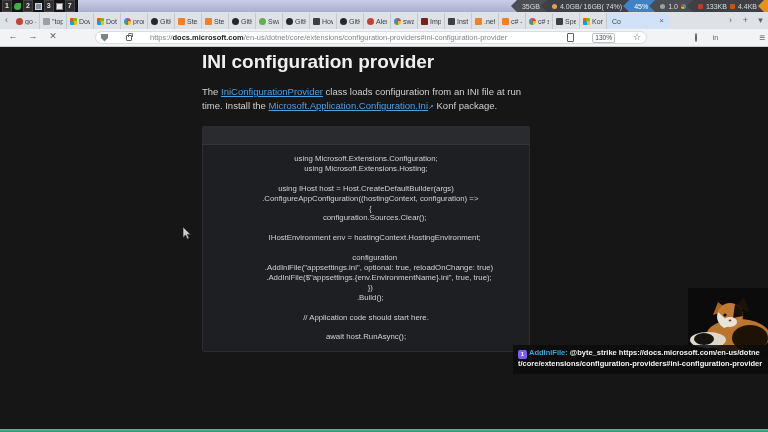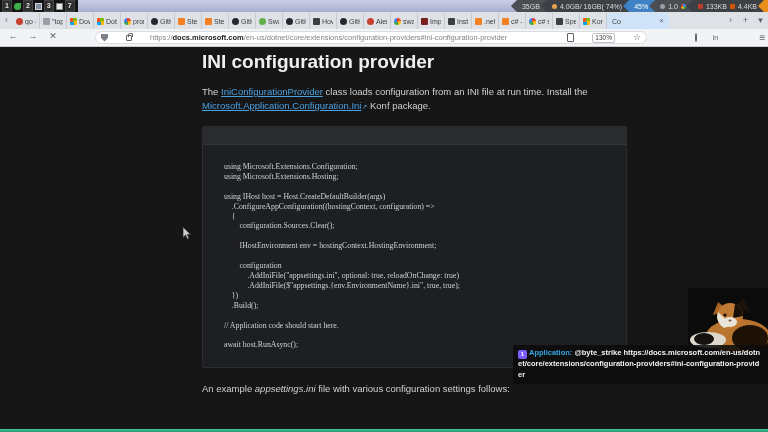--- a/index.html
+++ b/index.html
@@ -75,31 +75,31 @@
   .ext { position:absolute; top:3px; width:11px; height:11px; font-size:7px; line-height:11px;
     text-align:center; color:#5f6368; }
   .ext .shield-red { width:9px; height:10px; background:#b3261e; margin:0 auto;
     clip-path:polygon(0 0,100% 0,100% 55%,50% 100%,0 55%); }
   .ext .circle-gray { width:9px; height:9px; border:1px solid #5f6368; border-radius:50%; margin:1px auto; }
   .ext .person-dark { width:9px; height:9px; background:#4a4d52; border-radius:50%; margin:1px auto; }
 
   
   #content { position:absolute; top:47px; left:0; width:768px; height:385px;
     background:#161617; color:#d0d0d0; overflow:hidden; }
-  .article { position:absolute; left:202px; top:0; width:425px; }
+  .article { position:absolute; left:202px; top:0; width:328px; }
   h1 { font-size:19px; font-weight:600; color:#efefef; margin:4px 0 12px; }
   p { font-size:9.5px; line-height:14px; margin:0 0 11px; color:#d0d0d0; }
   .link { color:#4ba0e0; }
   .ext-arrow { font-size:7px; color:#4ba0e0; }
   .inline-code { font-family:"DejaVu Sans Mono", monospace; font-size:8px; background:#2e2e30;
     border-radius:2px; padding:0 3px; color:#dadada; }
   .codeblock { background:#1e1f22; border:1px solid #2c2d30; border-radius:2px; margin:12px 0 14px; }
   .cb-header { height:18px; background:#2a2b2e; border-bottom:1px solid #343539; }
-  pre { margin:8px; padding:9px 13px; font-family:Liberation Serif, serif; font-size:7.8px;
-    line-height:9.9px; color:#cdd1d6; white-space:pre; overflow:hidden; }
+  pre { margin:0; padding:9px 13px; font-family:Liberation Sans, sans-serif; font-size:7.8px;
+    line-height:9.9px; color:#cdd1d6; white-space:pre; overflow:hidden;text-align:center; }
   em { font-style:italic; }
 
   
   #webcam { position:absolute; left:688px; top:288px; width:80px; height:68px; background:#0b0b0b; }
 
   
   #chat { position:absolute; left:513px; top:345px; width:255px; background:rgba(12,12,12,0.88);
     padding:3px 5px 4px; font-size:7.5px; font-weight:bold; line-height:10.5px; color:#f2f2f2; }
   .badge { display:inline-block; width:9px; height:9px; background:#7b5cff; border-radius:2px;
     color:#fff; font-size:6px; line-height:9px; text-align:center; vertical-align:-1px; margin-right:2px; }
@@ -290,21 +290,20 @@
         configuration
             .AddIniFile("appsettings.ini", optional: true, reloadOnChange: true)
             .AddIniFile($"appsettings.{env.EnvironmentName}.ini", true, true);
     })
     .Build();
 
 // Application code should start here.
 
 await host.RunAsync();</pre>
     </div>
-    <p><span>An example </span><em>appsettings.ini</em><span> file with various configuration settings follows:</span></p>
 
   </div>
 </div>
 
 <div id="webcam">
   <svg width="80" height="68" viewBox="0 0 80 68">
     <ellipse cx="50" cy="48" rx="32" ry="17" fill="#b9742f"></ellipse>
     <ellipse cx="62" cy="50" rx="18" ry="13" fill="#1d1205"></ellipse>
     <ellipse cx="20" cy="52" rx="18" ry="8" fill="#ded8cc"></ellipse>
     <ellipse cx="16" cy="51" rx="10" ry="6" fill="#151311"></ellipse>
@@ -314,21 +313,21 @@
     <path d="M30 24 a13 13 0 0 0 6 16 l8 -3 z" fill="#e9e4d9"></path>
     <path d="M47 16 a13 13 0 0 1 8 12 l-10 2 z" fill="#19100a"></path>
     <ellipse cx="42" cy="34" rx="7" ry="5" fill="#e9e4d9"></ellipse>
     <circle cx="37" cy="27" r="1.6" fill="#0d0a07"></circle>
     <circle cx="48" cy="27" r="1.6" fill="#0d0a07"></circle>
     <ellipse cx="42" cy="32.5" rx="1.4" ry="1" fill="#74452a"></ellipse>
   </svg>
 </div>
 
 <div id="chat">
-  <span class="badge">1</span><span class="chat-name"><span>Application</span><span>:</span></span>
+  <span class="badge">1</span><span class="chat-name"><span>AddIniFile</span><span>:</span></span>
   <span class="chat-msg">@byte_strike https://docs.microsoft.com/en-us/dotnet/core/extensions/configuration-providers#ini-configuration-provider</span>
 </div>
 
 <div id="cursor">
   <svg width="9" height="13" viewBox="0 0 9 13">
     <polygon points="0,0 0,10.5 2.6,8 4.3,12 6,11.2 4.3,7.4 7.5,7.4" fill="#cfcfcf" stroke="#3a3a3a" stroke-width="0.8"></polygon>
   </svg>
 </div>
 
 <div id="bottomline"></div>

